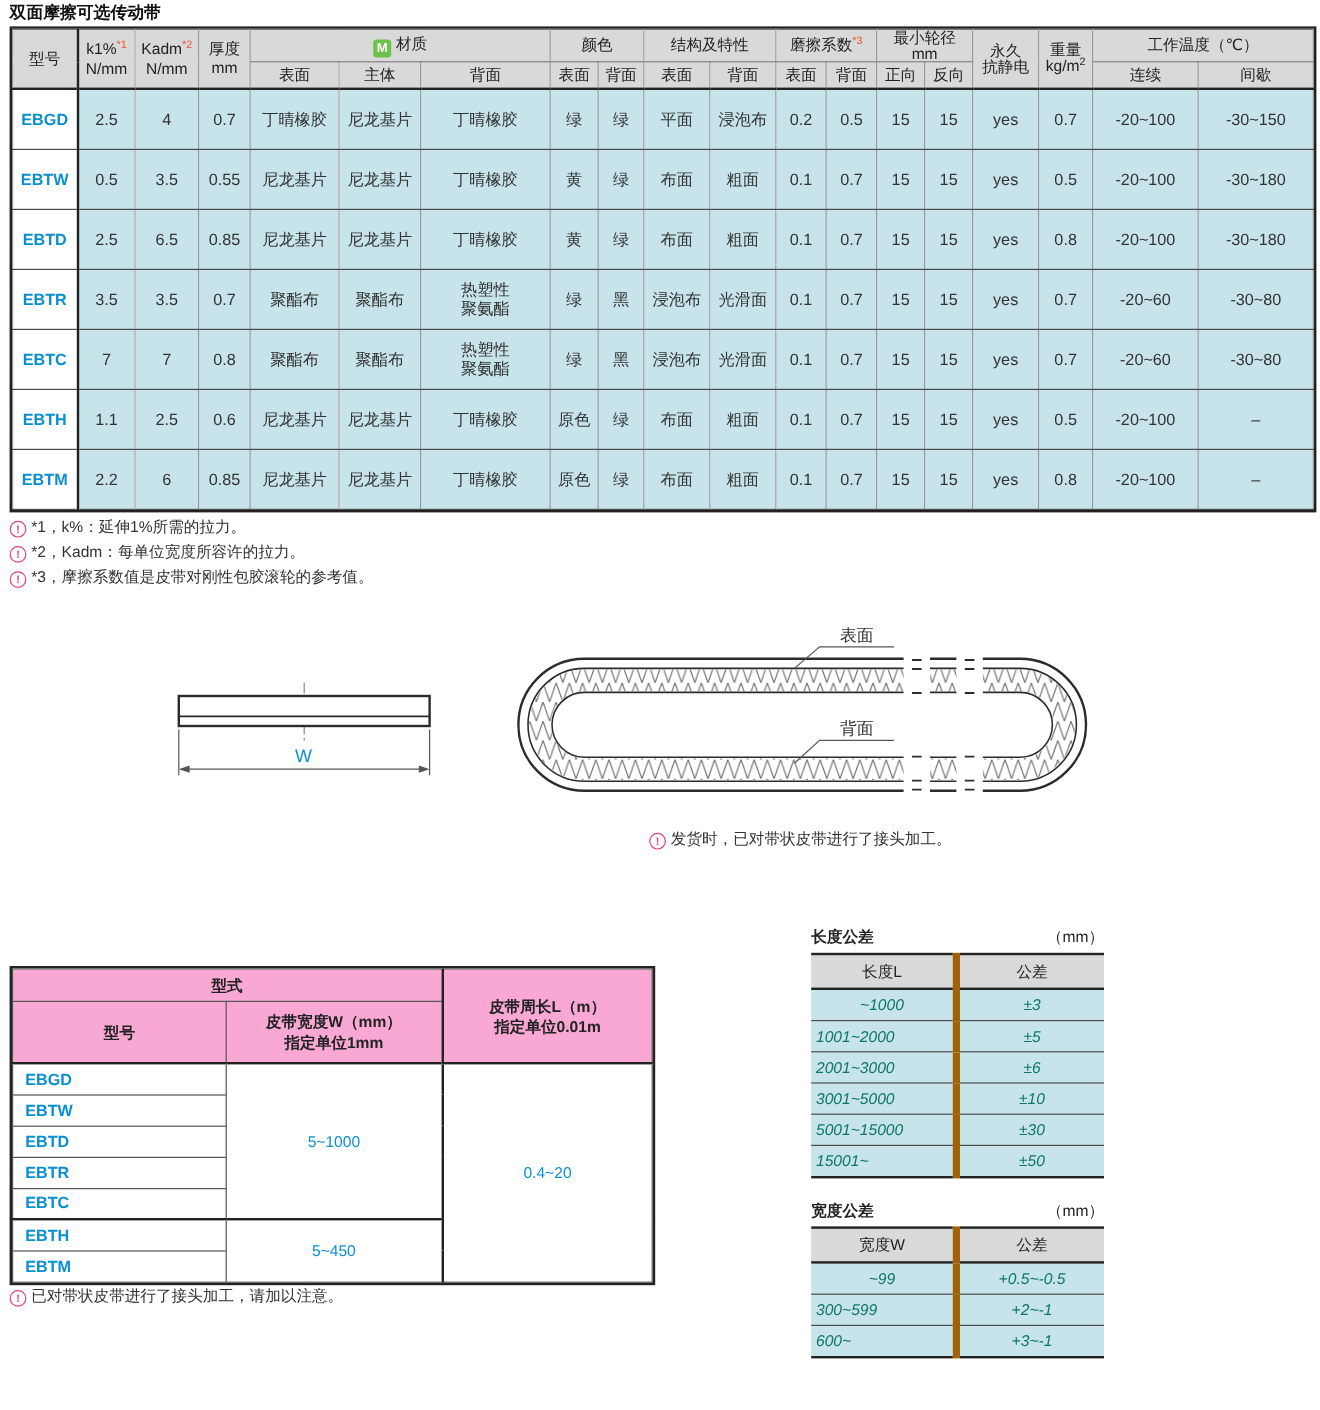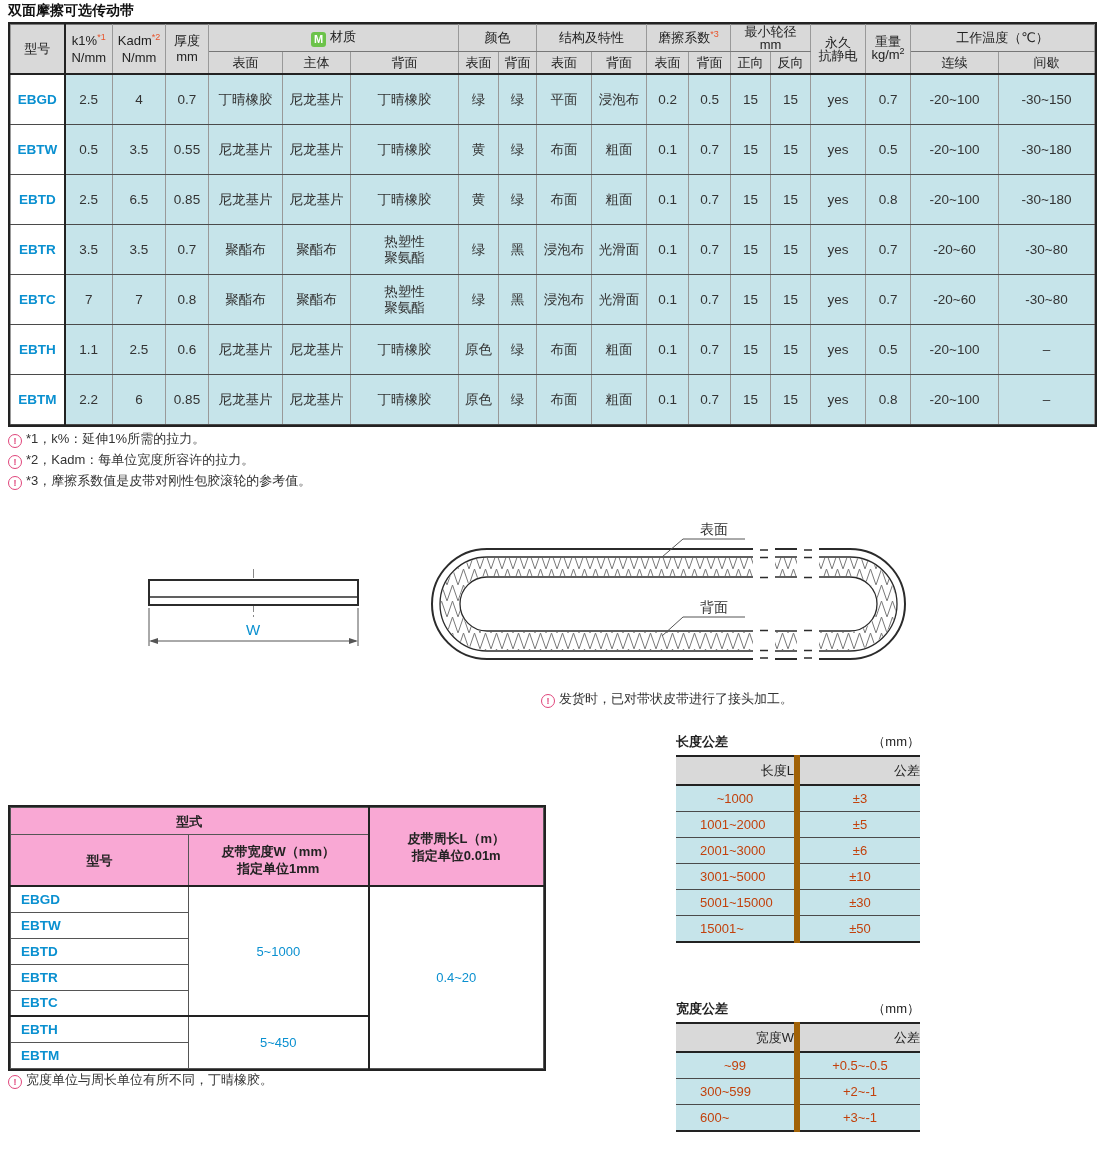--- a/index.html
+++ b/index.html
@@ -49,26 +49,26 @@
   .form tbody tr:first-child td{border-top:2px solid #222;}
   .form .thick-top td{border-top:2px solid #222;}
 
   
   .tol-block{width:244px;}
   .tol-title-row{display:flex;justify-content:space-between;font-size:13px;color:#222;
                  margin-bottom:4px;}
   .tol-title{font-weight:bold;}
   .tol{width:244px;font-size:13px;border-top:2px solid #222;border-bottom:2px solid #222;}
   .tol th,.tol td{padding:0;vertical-align:middle;}
-  .tol th{background:#d9d9d9;height:27px;font-weight:normal;text-align:right;
+  .tol th{background:#d9d9d9;height:27px;font-weight:normal;text-align:center;
           border-bottom:2px solid #222;}
-  .tol td{background:#c6e4ea;height:25px;border-top:1px solid #4a4a4a;color:#c2410c;}
+  .tol td{background:#c6e4ea;height:25px;border-top:1px solid #4a4a4a;color:#0f766e;font-style:italic;}
   .tol th+th,.tol td+td{border-left:6px solid #a16207;}
   .tol tbody tr:first-child td{border-top:none;}
-  .tol .c-range{text-align:left;padding-left:24px;width:121px;}
+  .tol .c-range{text-align:left;padding-left:4px;width:121px;}
   .tol tbody tr:first-child .c-range{text-align:center;padding-left:0;}
   .tol .c-tol{text-align:center;}
 
   svg text{font-family:"Liberation Sans","DejaVu Sans",sans-serif;}
 </style>
 </head>
 <body>
 
 <div id="page">
 
@@ -387,23 +387,23 @@
         <tr class="thick-top">
           <td class="fmodel">EBTH</td>
           <td rowspan="2" class="frange">5~450</td>
         </tr>
         <tr>
             <td class="fmodel">EBTM</td>
           </tr>
       </tbody>
     </table>
   </div>
-  <div class="abs note" style="left:8px;top:1069px;"><span class="note-icon">!</span><span>宽度单位与周长单位有所不同，丁晴橡胶。</span></div>
-
-  <div class="abs tol-block" style="left:676px;top:733px;">
+  <div class="abs note" style="left:8px;top:1069px;"><span class="note-icon">!</span><span>已对带状皮带进行了接头加工，请加以注意。</span></div>
+
+  <div class="abs tol-block" style="left:676px;top:772px;">
     <div class="tol-title-row">
       <span class="tol-title">长度公差</span>
       <span class="tol-unit">（mm）</span>
     </div>
     <table class="tol">
       <colgroup>
           <col style="width:121px">
           <col style="width:123px">
         </colgroup>
       <thead>

